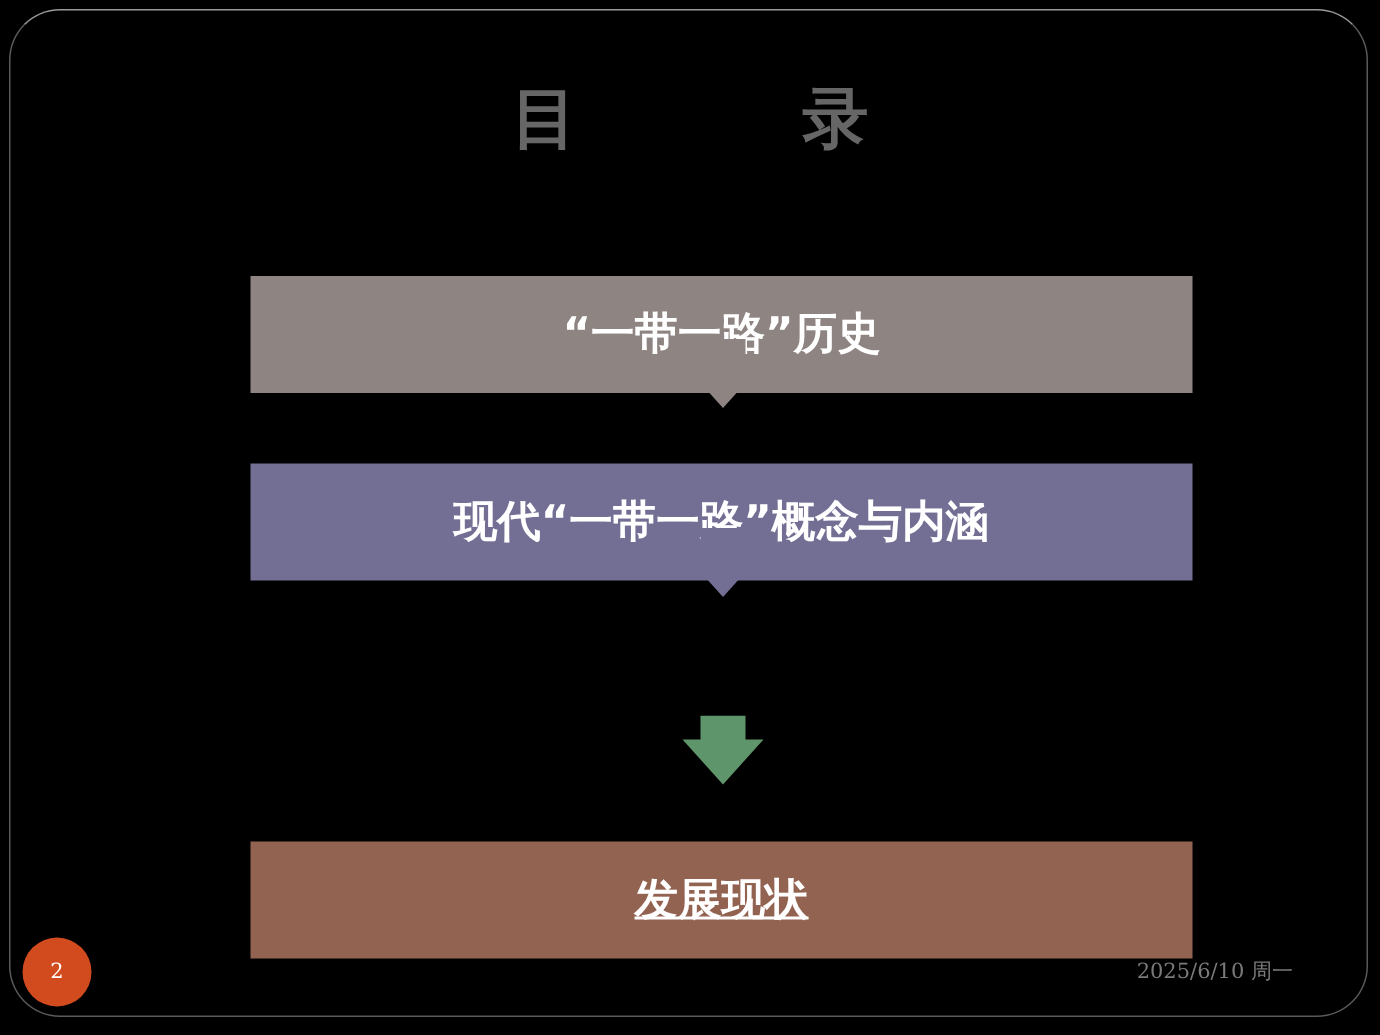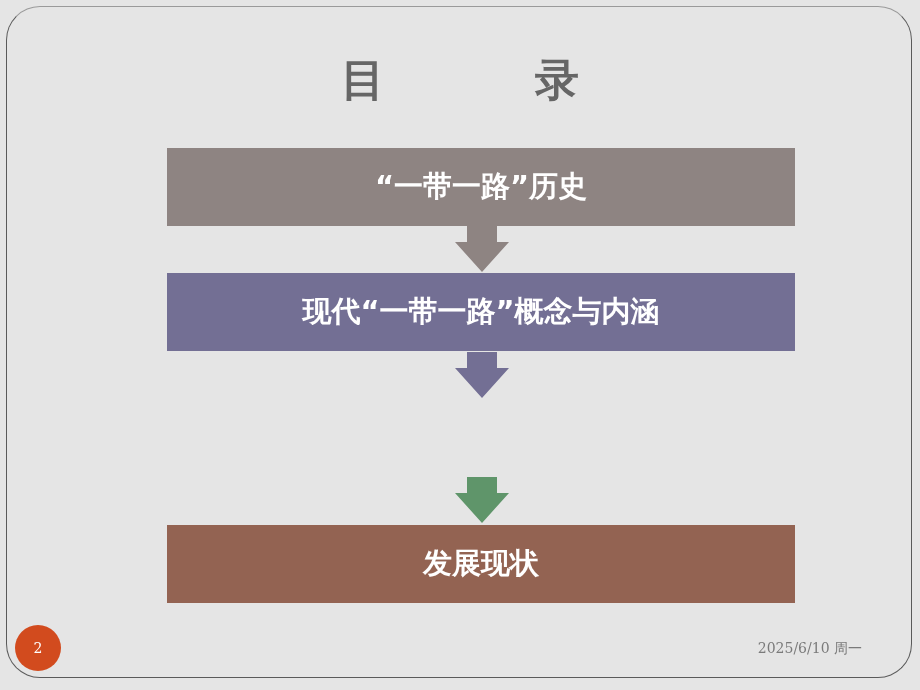--- a/index.html
+++ b/index.html
@@ -8,21 +8,21 @@
       width: 920px;
       height: 690px;
       background: #ffffff;
       overflow: hidden;
       font-family: "DejaVu Sans", sans-serif;
     }
     .slide {
       position: relative;
       width: 920px;
       height: 690px;
-      background: #e5e5e5;
+      background: #000000;
     }
     .frame {
       position: absolute;
       left: 6px;
       top: 6px;
       width: 906px;
       height: 672px;
       border: 1.5px solid #5a5a5a;
       border-top-color: #9a9a9a;
       border-radius: 34px;
@@ -53,25 +53,26 @@
       width: 628px;
       height: 78px;
       display: flex;
       align-items: center;
       justify-content: center;
       color: #ffffff;
       font-family: "DejaVu Sans", sans-serif;
       font-weight: bold;
       font-size: 29px;
       letter-spacing: 0px;
+      margin-top: 36px;
     }
     .box-1 { top: 148px; background: #8E8482; }
     .box-2 { top: 273px; background: #736F94; text-align: center; }
     .box-3 { top: 399px; background: #5F956A; }
-    .box-4 { top: 525px; background: #936352; }
+    .box-4 { top: 525px; background: #936352; text-decoration: underline; }
 
     .arrow {
       position: absolute;
       left: 455px;
       width: 54px;
       height: 48px;
     }
     .arrow-1 { top: 226px; }
     .arrow-2 { top: 352px; }
     .arrow-3 { top: 477px; }

